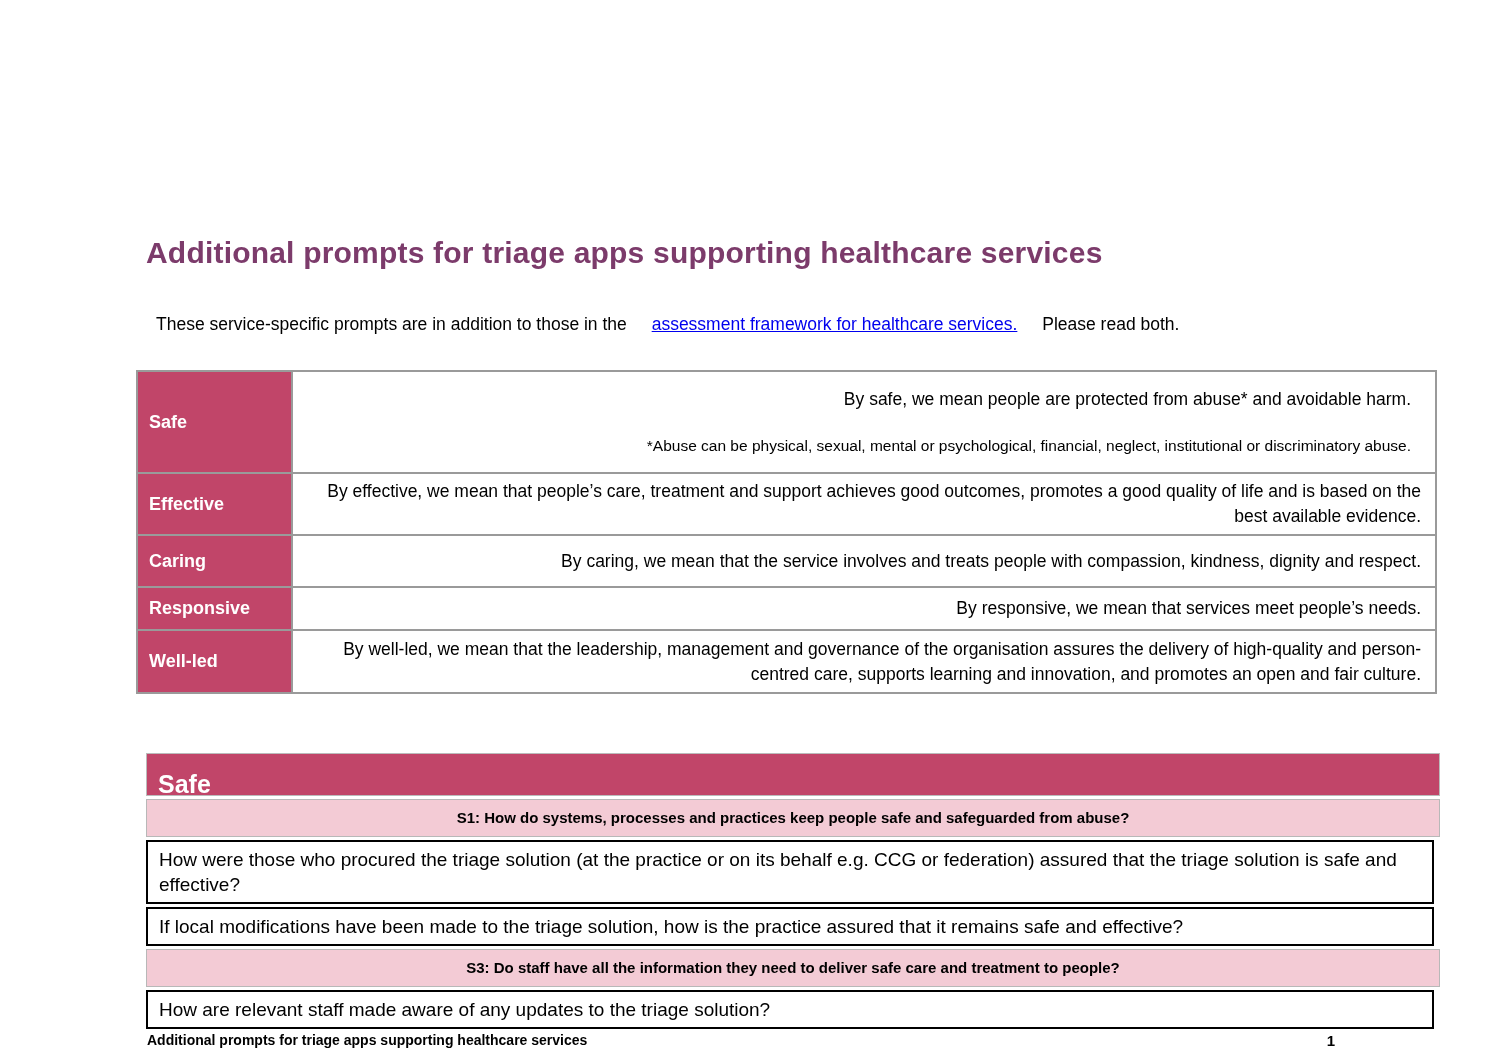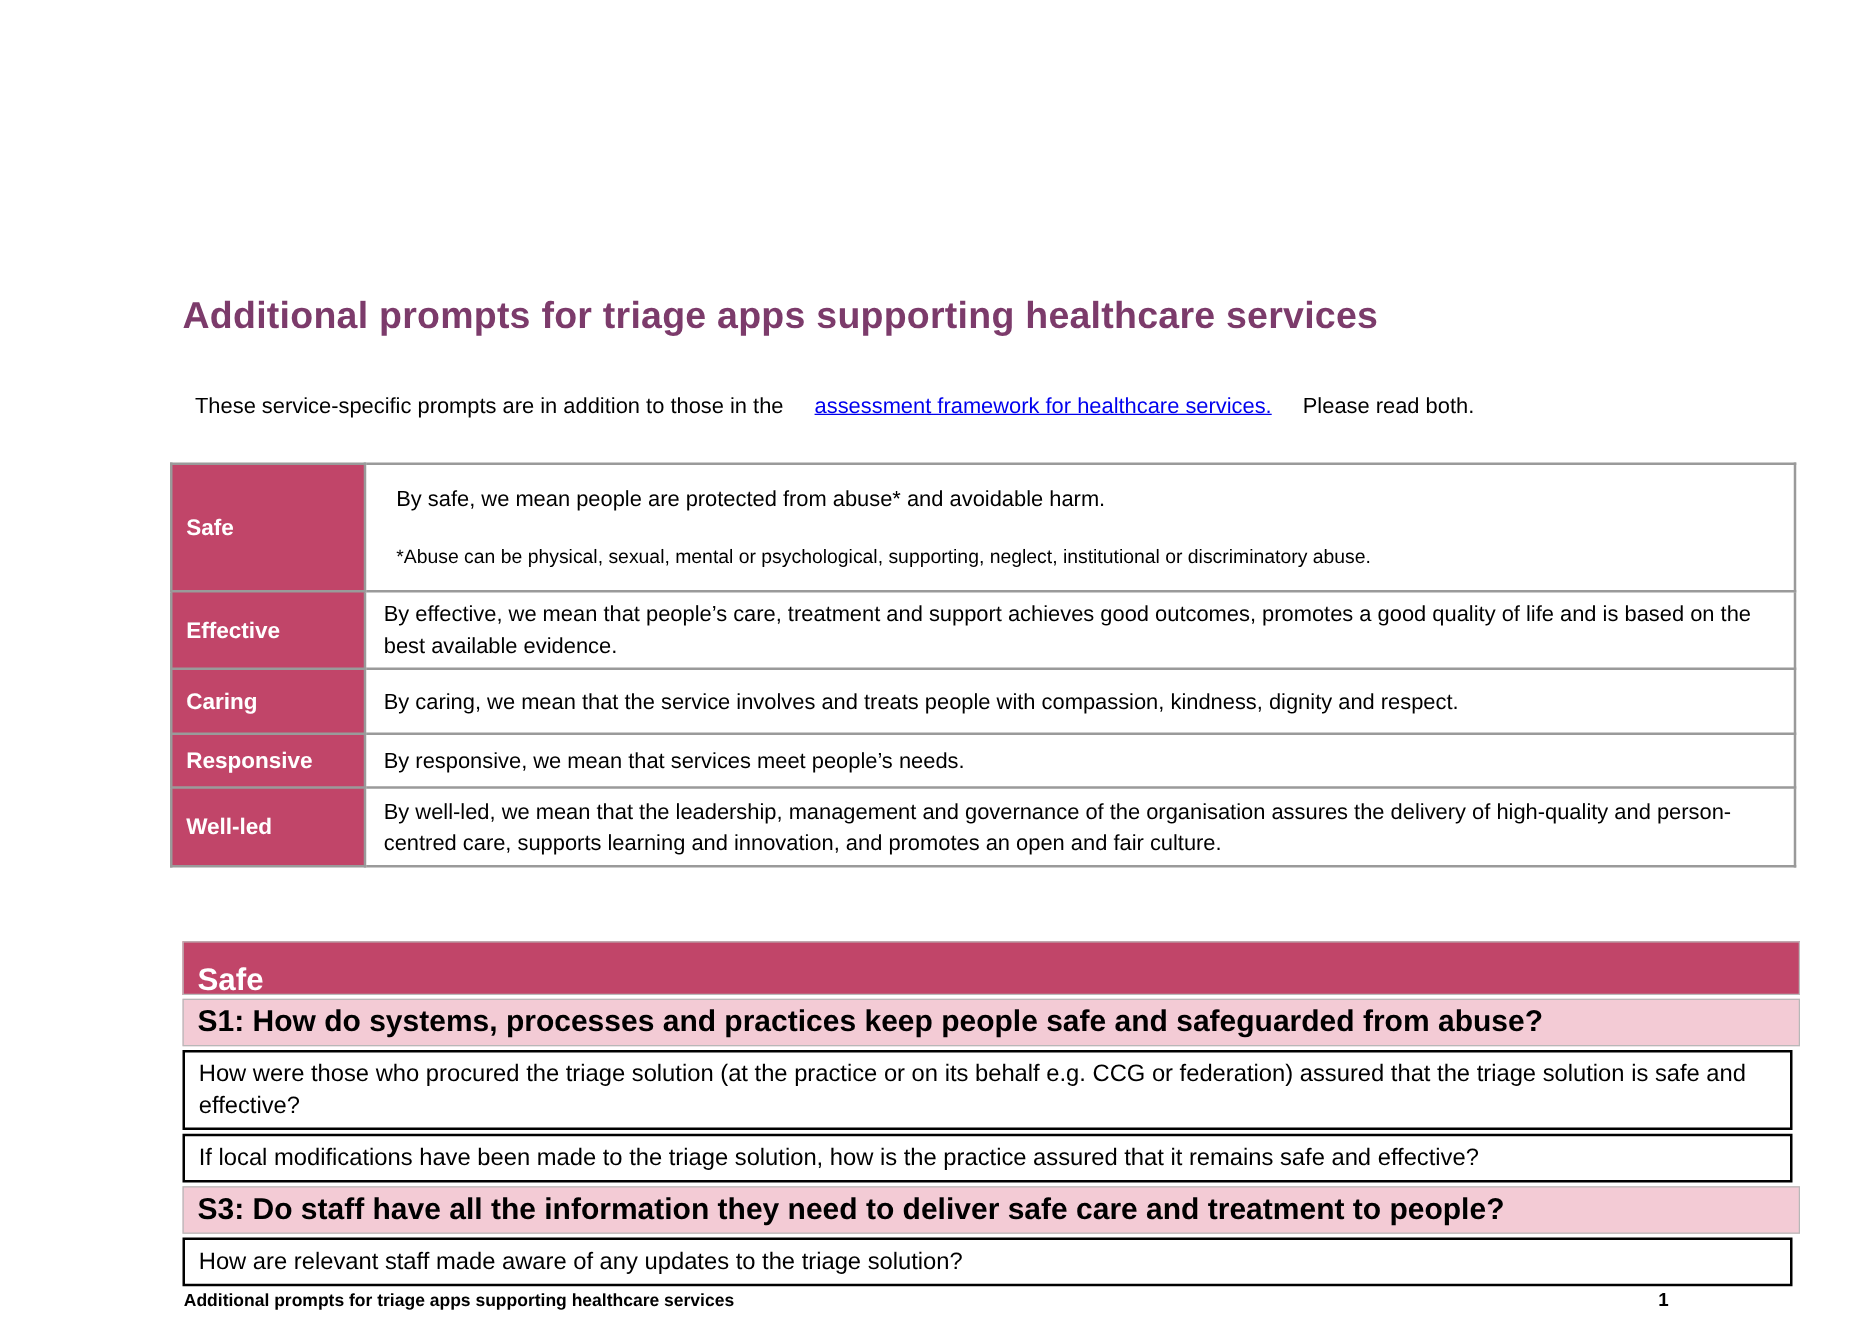--- a/index.html
+++ b/index.html
@@ -51,20 +51,21 @@
     background: #c14569;
     color: #ffffff;
     font-weight: bold;
     font-size: 18px;
     padding-left: 11px;
   }
   td.def-text {
     font-size: 17.5px;
     line-height: 25px;
     padding: 5px 14px;
+    text-align: right;
   }
   td.def-text .note {
     font-size: 15.5px;
     line-height: 22px;
     margin-top: 3px;
   }
   tr.row-safe td      { height: 71px; }
   tr.row-effective td { height: 60px; }
   tr.row-caring td    { height: 52px; }
   tr.row-responsive td{ height: 38px; }
@@ -82,25 +83,26 @@
     font-size: 25px;
     font-weight: bold;
     height: 43px;
     line-height: 41px;
     padding-left: 11px;
     margin-bottom: 3px;
   }
   .question-row {
     background: #f3cbd5;
     border: 1px solid #b8b8b8;
-    font-size: 24px;
+    font-size: 15px;
     font-weight: bold;
     line-height: 24px;
     padding: 6px 11px;
     margin-bottom: 3px;
+    text-align: center;
   }
   .answer-row {
     background: #ffffff;
     border: 2px solid #000000;
     font-size: 19px;
     line-height: 25px;
     padding: 5px 11px;
     margin-bottom: 3px;
     margin-right: 6px;
   }
@@ -133,21 +135,21 @@
     <h1 class="doc-title">Additional prompts for triage apps supporting healthcare services</h1>
 
     <p class="intro"><span>These service-specific prompts are in addition to those in the </span><a class="doc-link">assessment framework for healthcare services.</a><span> Please read both.</span></p>
 
     <table class="def-table">
       <tbody>
         <tr class="row-safe">
           <td class="def-label">Safe</td>
           <td class="def-text">
             <div>By safe, we mean people are protected from abuse* and avoidable harm.</div>
-            <div class="note">*Abuse can be physical, sexual, mental or psychological, supporting, neglect, institutional or discriminatory abuse.</div>
+            <div class="note">*Abuse can be physical, sexual, mental or psychological, financial, neglect, institutional or discriminatory abuse.</div>
           </td>
         </tr>
         <tr class="row-effective">
           <td class="def-label">Effective</td>
           <td class="def-text">By effective, we mean that people’s care, treatment and support achieves good outcomes, promotes a good quality of life and is based on the best available evidence.</td>
         </tr>
         <tr class="row-caring">
           <td class="def-label">Caring</td>
           <td class="def-text">By caring, we mean that the service involves and treats people with compassion, kindness, dignity and respect.</td>
         </tr>

